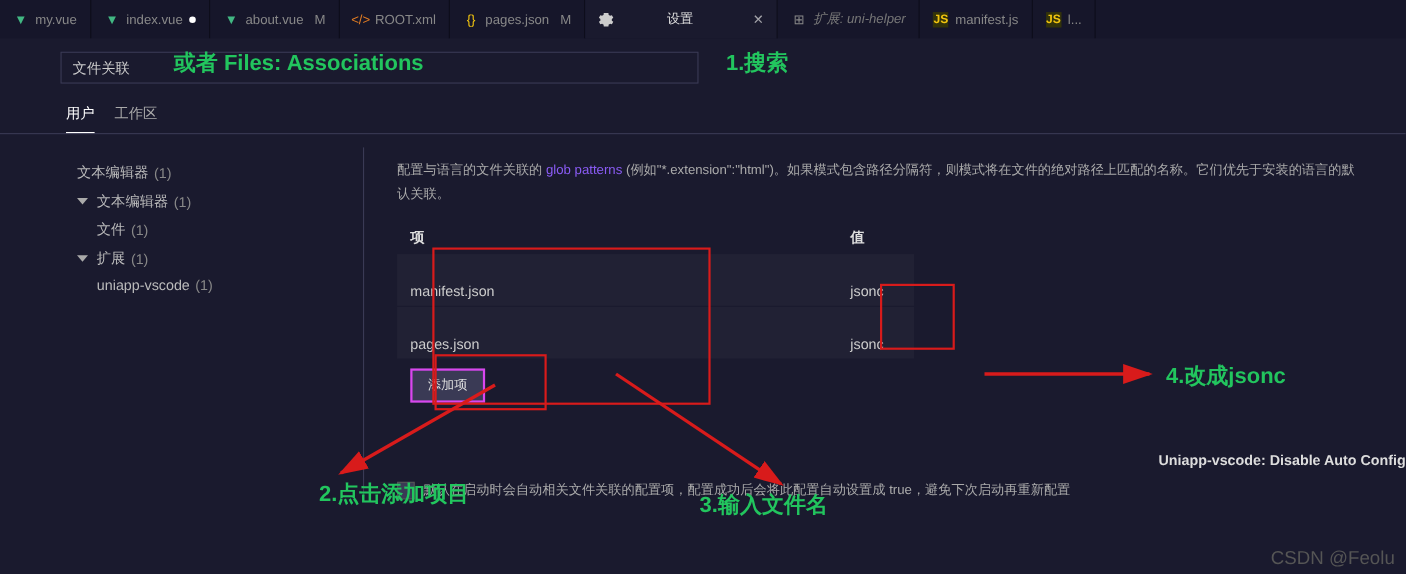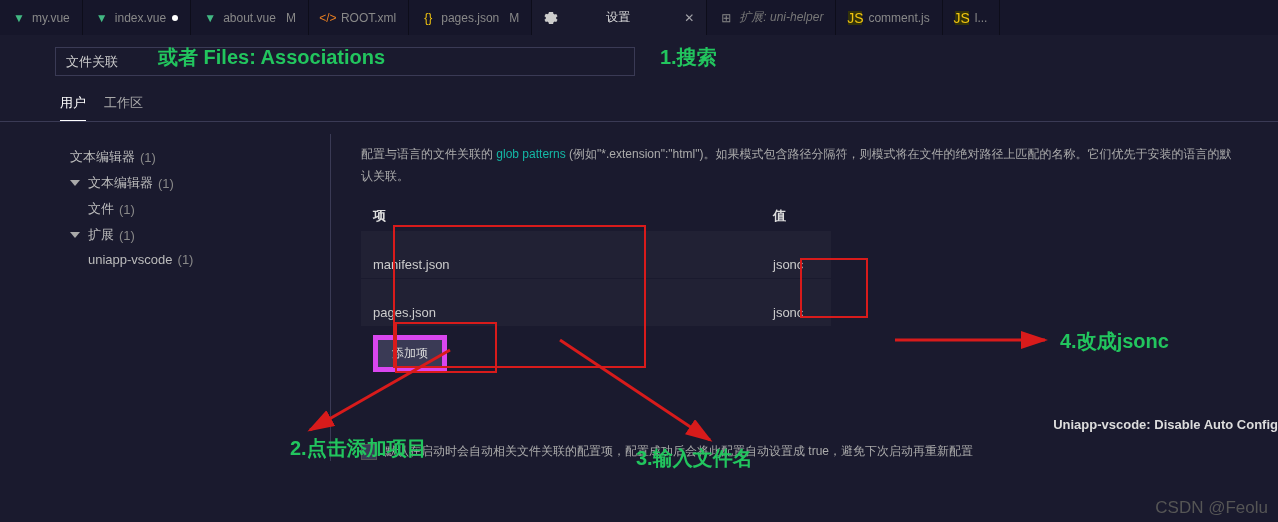--- a/index.html
+++ b/index.html
@@ -34,21 +34,21 @@
 .tab.active {
   background: #1a1a2e;
   color: #ddd;
   gap: 48px;
 }
 .tab .icon { width: 14px; height: 14px; display: inline-flex; align-items: center; justify-content: center; }
 .tab .close { margin-left: 6px; opacity: 0.7; }
 .tab .dot-modified { width: 6px; height: 6px; border-radius: 3px; background: #fff; }
 .vue-icon { color: #42b883; }
 .json-icon { color: #f1c40f; }
-.js-icon { color: #f1c40f; background: #33330a; font-size: 14px; font-weight: normal; padding: 1px 2px; text-align: center; }
+.js-icon { color: #f1c40f; background: #33330a; font-size: 11px; font-weight: bold; padding: 1px 2px; text-align: center; }
 .xml-icon { color: #e67e22; }
 .gear-icon svg { fill: #ccc; }
 
 .search-section { padding: 12px 0 0 55px; display: flex; align-items: flex-start; }
 .search-input {
   background: #1a1a2e;
   border: 1px solid #3a3a55;
   color: #ccc;
   padding: 6px 10px;
   width: 580px;
@@ -81,33 +81,33 @@
   border-left: 5px solid transparent;
   border-right: 5px solid transparent;
   border-top: 6px solid #aaa;
   margin-right: 3px;
 }
 .count { color: #888; }
 
 .content { flex: 1; padding: 10px 0 0 0; border-left: 1px solid #3a3a55; padding-left: 30px; position: relative; }
 .setting-title { font-weight: bold; color: #ddd; margin-bottom: 10px; font-size: 13px; }
 .setting-desc { color: #aaa; font-size: 12px; line-height: 1.8; max-width: 880px; margin-bottom: 14px; }
-.link { color: #14b8a6; }
+.link { color: #8b5cf6; }
 
 .table { width: 470px; }
 .tbl-row { display: flex; }
 .tbl-head { font-weight: bold; color: #ddd; padding: 6px 12px; }
 .col-key { width: 400px; }
 .col-val { width: 70px; }
 .tbl-cell { padding: 6px 12px; color: #ccc; margin-top: 20px; }
 .tbl-data-row { background: rgba(255,255,255,0.03); margin-bottom: 1px; }
 .add-btn {
   background: #3a3a55;
   color: #ddd;
-  border: 5px solid #d946ef;
+  border: 2px solid #d946ef;
   padding: 5px 14px;
   margin: 8px 0 0 12px;
   font-size: 12px;
   display: inline-block;
 }
 
 .second-setting { margin-top: 45px; text-align: right; }
 .checkbox-row { display: flex; gap: 8px; align-items: flex-start; color: #aaa; font-size: 12px; line-height: 1.6; max-width: 880px; }
 .checkbox { width: 16px; height: 16px; background: #3a3a55; border: 1px solid #555; margin-top: 2px; }
 
@@ -174,21 +174,21 @@
     </span>
     <span>设置</span>
     <span class="close">✕</span>
   </div>
   <div class="tab">
     <span class="icon">⊞</span>
     <span style="font-style:italic;color:#777">扩展: uni-helper</span>
   </div>
   <div class="tab">
     <span class="icon js-icon">JS</span>
-    <span>comment.js</span>
+    <span>manifest.js</span>
   </div>
   <div class="tab">
     <span class="icon js-icon">JS</span>
     <span>l...</span>
   </div>
 </div>
 
 <div class="search-section">
   <input class="search-input" value="文件关联" style="">
 </div>

